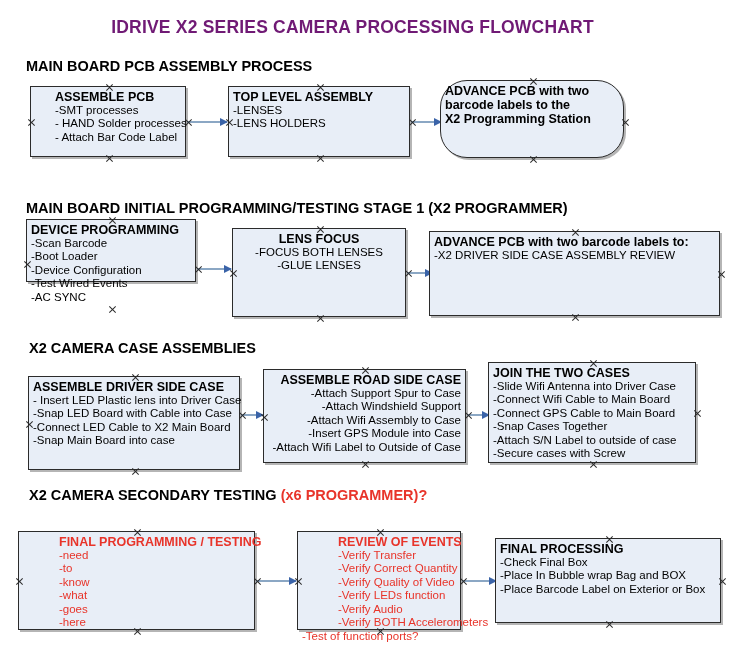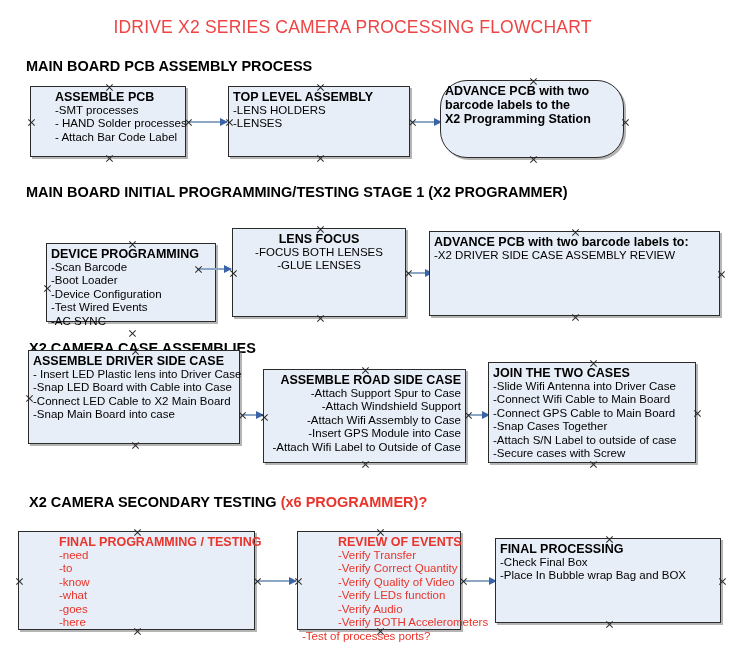--- a/index.html
+++ b/index.html
@@ -19,23 +19,23 @@
     overflow: hidden;
     background: #ffffff;
   }
   .doc-title {
     position: absolute;
     left: 0;
     top: 17px;
     width: 705px;
     text-align: center;
     font-size: 17.5px;
-    font-weight: normal;
+    font-weight: bold;
     letter-spacing: 0.2px;
-    color: #ef4444;
+    color: #701a75;
   }
   .section-heading {
     position: absolute;
     font-size: 14.5px;
     font-weight: bold;
     color: #000;
     white-space: nowrap;
   }
   .section-heading .red-note {
     color: #e8342a;
@@ -136,46 +136,46 @@
     <span class="handle" style="left:0px; top:35px;"></span>
   </div>
 
   <div class="conn" style="left:187px; top:121px; width:40px;">
     <span class="arrow-head"></span>
   </div>
   <span class="handle" style="left:188px; top:122px;"></span>
 
   <div class="node" style="left:228px; top:86px; width:182px; height:71px;">
     <div class="node-title">TOP LEVEL ASSEMBLY</div>
+    <div class="node-line">-LENSES</div>
     <div class="node-line">-LENS HOLDERS</div>
-    <div class="node-line">-LENSES</div>
     <span class="handle" style="left:91px; top:0px;"></span>
     <span class="handle" style="left:91px; top:71px;"></span>
     <span class="handle" style="left:0px; top:35px;"></span>
   </div>
 
   <div class="conn" style="left:411px; top:121px; width:30px;">
     <span class="arrow-head"></span>
   </div>
   <span class="handle" style="left:412px; top:122px;"></span>
 
   <div class="node" style="left:440px; top:80px; width:184px; height:78px;border-radius:27px;">
     <div class="node-title">ADVANCE PCB with two</div>
     <div class="node-title">barcode labels to the</div>
     <div class="node-title"> X2 Programming Station</div>
     <span class="handle" style="left:92px; top:0px;"></span>
     <span class="handle" style="left:92px; top:78px;"></span>
     <span class="handle" style="left:184px; top:41px;"></span>
   </div>
 
-  <div class="section-heading" style="left:26px; top:184px;">
+  <div class="section-heading" style="left:26px; top:200px;">
     <span>MAIN BOARD INITIAL PROGRAMMING/TESTING STAGE 1 (X2 PROGRAMMER)</span>
   </div>
 
-  <div class="node" style="left:26px; top:243px; width:170px; height:79px;margin-left:20px;">
+  <div class="node" style="left:26px; top:219px; width:170px; height:63px;">
     <div class="node-title">DEVICE PROGRAMMING</div>
     <div class="node-line">-Scan Barcode</div>
     <div class="node-line">-Boot Loader</div>
     <div class="node-line">-Device Configuration</div>
     <div class="node-line">-Test Wired Events</div>
     <div class="node-line">-AC SYNC</div>
     <span class="handle" style="left:85px; top:0px;"></span>
     <span class="handle" style="left:85px; top:89px;"></span>
     <span class="handle" style="left:0px; top:44px;"></span>
   </div>
@@ -204,21 +204,21 @@
     <div class="node-line">-X2 DRIVER  SIDE  CASE  ASSEMBLY REVIEW</div>
     <span class="handle" style="left:145px; top:0px;"></span>
     <span class="handle" style="left:145px; top:85px;"></span>
     <span class="handle" style="left:291px; top:42px;"></span>
   </div>
 
   <div class="section-heading" style="left:29px; top:340px;">
     <span>X2 CAMERA CASE ASSEMBLIES</span>
   </div>
 
-  <div class="node" style="left:28px; top:350px; width:212px; height:94px;">
+  <div class="node" style="left:28px; top:376px; width:212px; height:94px;">
     <div class="node-title">ASSEMBLE DRIVER SIDE CASE</div>
     <div class="node-line">- Insert LED Plastic lens into Driver Case</div>
     <div class="node-line">-Snap LED Board with Cable into Case</div>
     <div class="node-line">-Connect LED Cable to X2 Main Board</div>
     <div class="node-line">-Snap Main Board into case</div>
     <span class="handle" style="left:106px; top:0px;"></span>
     <span class="handle" style="left:106px; top:94px;"></span>
     <span class="handle" style="left:0px; top:47px;"></span>
   </div>
 
@@ -250,21 +250,21 @@
     <div class="node-line">-Connect Wifi Cable to Main Board</div>
     <div class="node-line">-Connect GPS Cable to Main Board</div>
     <div class="node-line">-Snap Cases Together</div>
     <div class="node-line">-Attach S/N Label to outside of case</div>
     <div class="node-line">-Secure cases with Screw</div>
     <span class="handle" style="left:104px; top:0px;"></span>
     <span class="handle" style="left:104px; top:101px;"></span>
     <span class="handle" style="left:208px; top:50px;"></span>
   </div>
 
-  <div class="section-heading" style="left:29px; top:487px;margin-top:7px;">
+  <div class="section-heading" style="left:29px; top:487px;">
     <span>X2 CAMERA SECONDARY TESTING </span><span class="red-note">(x6 PROGRAMMER)?</span>
   </div>
 
   <div class="node red" style="left:18px; top:531px; width:237px; height:99px;">
     <div class="node-title">FINAL PROGRAMMING / TESTING</div>
     <div class="node-line">-need</div>
     <div class="node-line">-to</div>
     <div class="node-line">-know</div>
     <div class="node-line">-what</div>
     <div class="node-line">-goes</div>
@@ -280,33 +280,34 @@
   <span class="handle" style="left:257px; top:581px;"></span>
 
   <div class="node red" style="left:297px; top:531px; width:164px; height:99px;">
     <div class="node-title">REVIEW OF EVENTS</div>
     <div class="node-line">-Verify Transfer</div>
     <div class="node-line">-Verify Correct Quantity</div>
     <div class="node-line">-Verify Quality of Video</div>
     <div class="node-line">-Verify LEDs function</div>
     <div class="node-line">-Verify Audio</div>
     <div class="node-line">-Verify BOTH Accelerometers</div>
-    <div class="overflow-line" style="top:98px;">-Test of processes ports?</div>
+    <div class="overflow-line" style="top:98px;">-Test of function ports?</div>
     <span class="handle" style="left:82px; top:0px;"></span>
     <span class="handle" style="left:82px; top:99px;"></span>
     <span class="handle" style="left:0px; top:49px;"></span>
   </div>
 
   <div class="conn" style="left:462px; top:580px; width:34px;">
     <span class="arrow-head"></span>
   </div>
   <span class="handle" style="left:463px; top:581px;"></span>
 
   <div class="node" style="left:495px; top:538px; width:226px; height:85px;">
     <div class="node-title">FINAL PROCESSING</div>
     <div class="node-line"> -Check Final Box</div>
     <div class="node-line">-Place In Bubble wrap Bag and BOX</div>
+    <div class="node-line">-Place Barcode Label on Exterior or Box</div>
     <span class="handle" style="left:113px; top:0px;"></span>
     <span class="handle" style="left:113px; top:85px;"></span>
     <span class="handle" style="left:226px; top:42px;"></span>
   </div>
 
 </div>
 
 </body></html>

